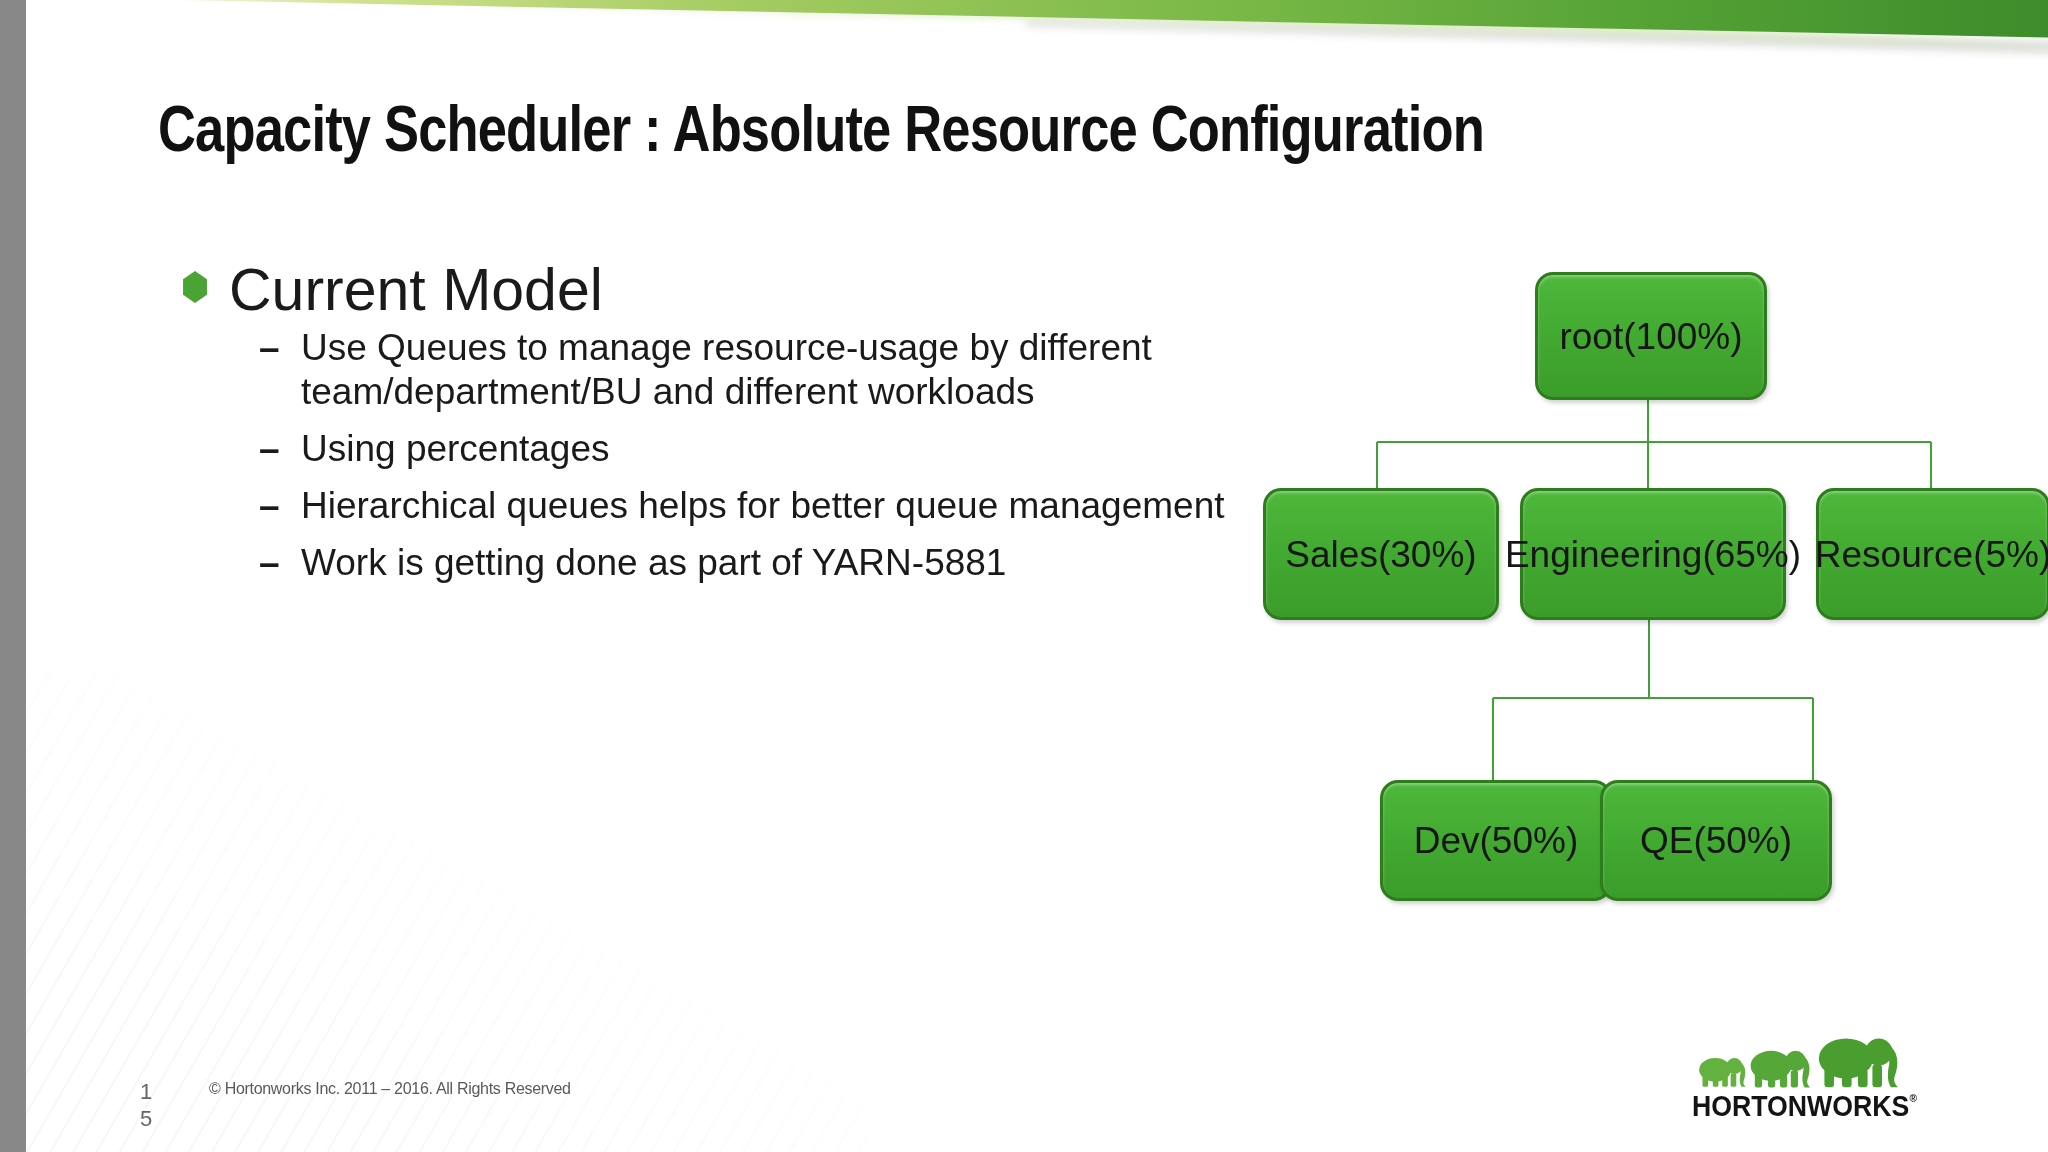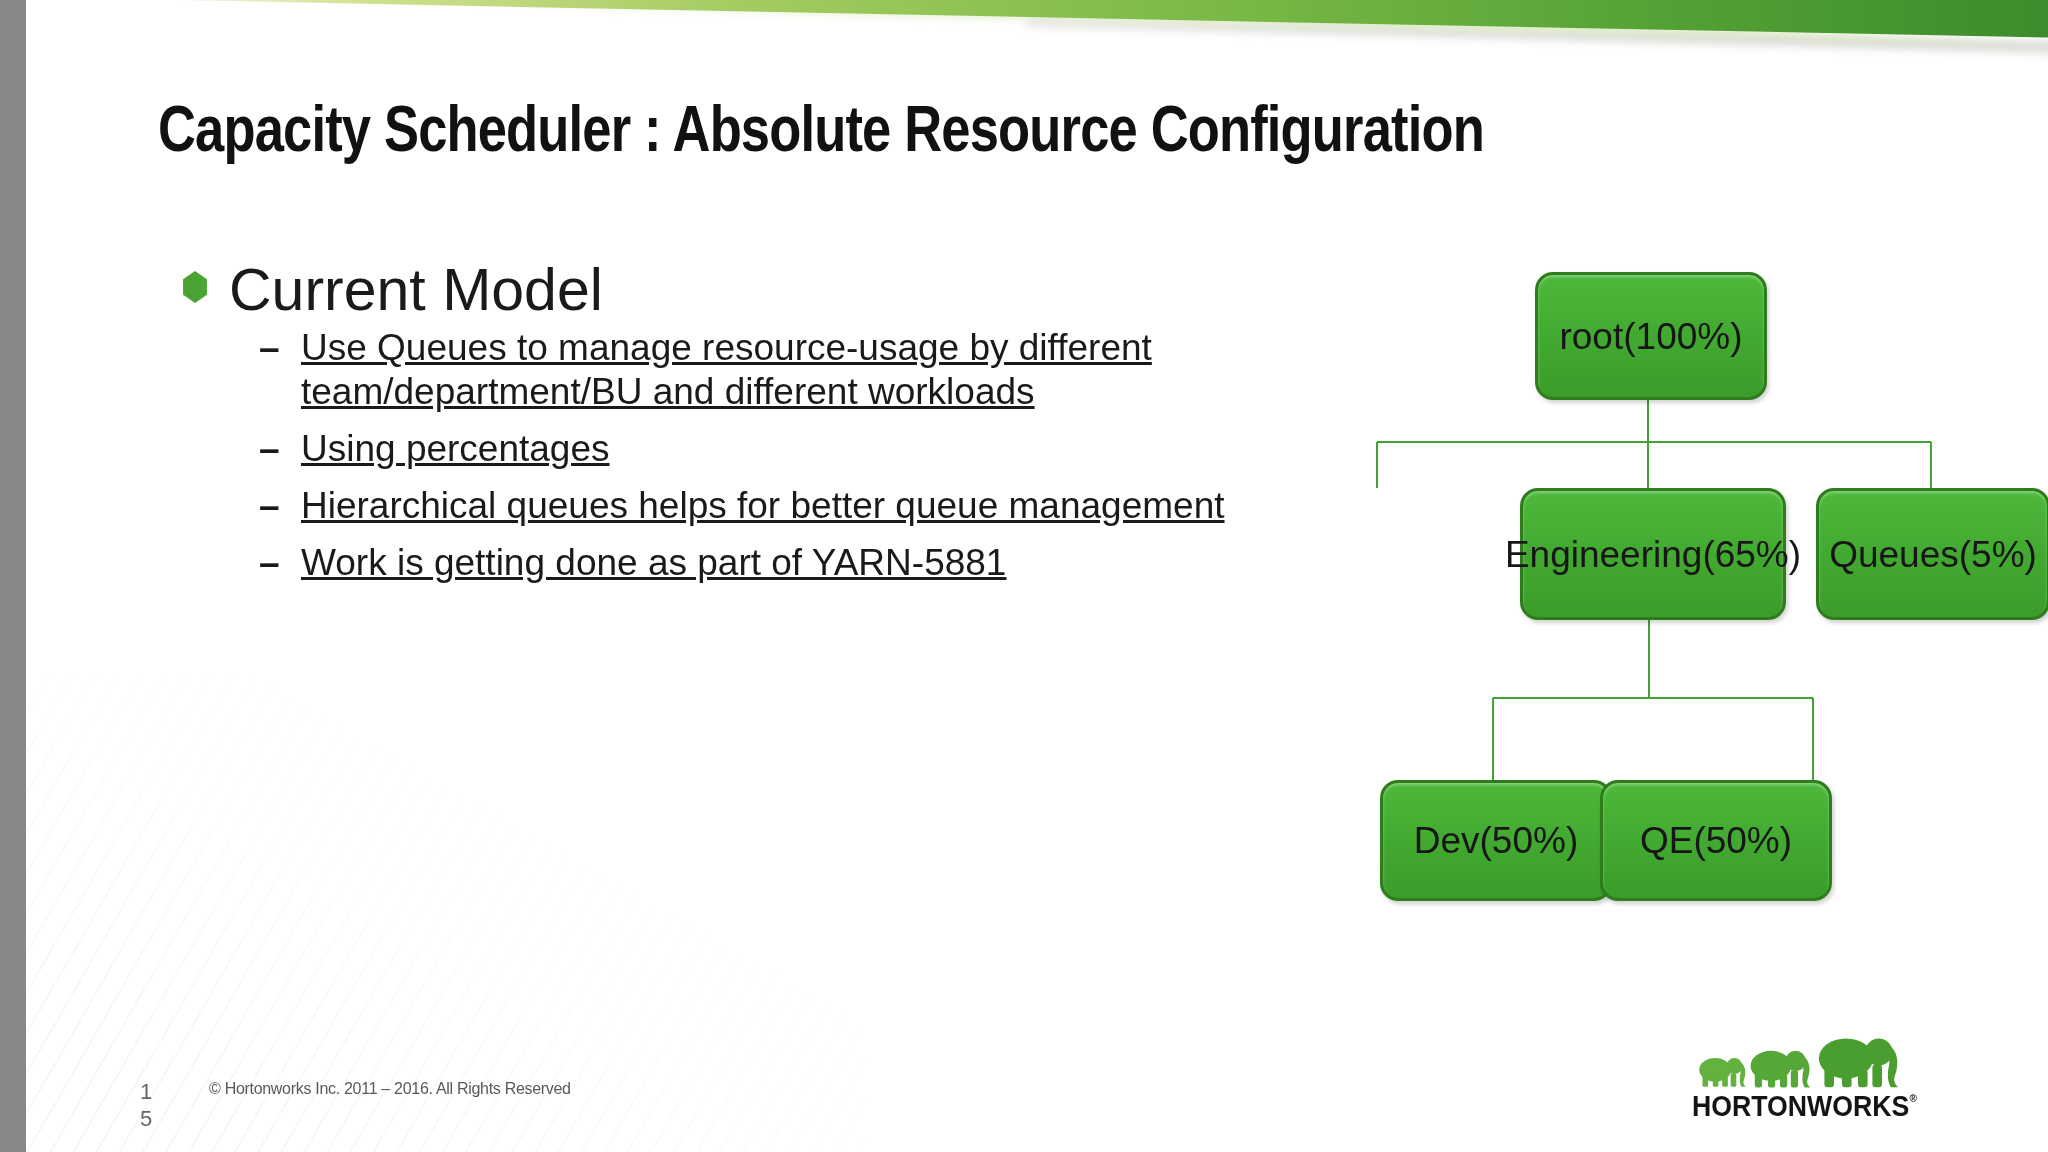--- a/index.html
+++ b/index.html
@@ -25,21 +25,21 @@
   }
   
   .hex-bullet{
     position:absolute;left:156px;top:271px;width:26px;height:32px;background:#4aa433;
     clip-path:polygon(50% 0,96% 26%,96% 74%,50% 100%,4% 74%,4% 26%);
   }
   .section-heading{position:absolute;left:203px;top:256px;font-size:59px;color:#1a1a1a;}
   .bullet-list{position:absolute;left:233px;top:326px;width:990px;}
   .bullet-item{display:flex;align-items:flex-start;margin-bottom:13px;}
   .bullet-dash{flex:0 0 42px;font-size:37px;line-height:44px;font-weight:700;color:#1a1a1a;}
-  .bullet-text{flex:0 1 930px;max-width:930px;font-size:37px;line-height:44px;color:#1a1a1a;text-decoration:underline;}
+  .bullet-text{flex:0 1 930px;max-width:930px;font-size:37px;line-height:44px;color:#1a1a1a;}
   
   #connectors{position:absolute;left:0;top:0;width:2048px;height:1152px;pointer-events:none;}
   .node{
     position:absolute;display:flex;flex-direction:row;align-items:center;justify-content:center;
     background:linear-gradient(180deg,#4eb83b 0%,#43ab31 45%,#3b9c2a 100%);
     border:3px solid #2e7d1c;border-radius:18px;
     box-shadow:inset 0 2px 3px rgba(255,255,255,0.35), 2px 3px 4px rgba(0,0,0,0.18);
     font-size:37px;line-height:51px;color:#161616;text-align:center;
   }
   #node-root{left:1509px;top:272px;width:226px;height:122px;}
@@ -119,26 +119,30 @@
       <line x1="1467" y1="698" x2="1787" y2="698"></line>
       <line x1="1467" y1="698" x2="1467" y2="780"></line>
       <line x1="1787" y1="698" x2="1787" y2="780"></line>
     </g>
   </svg>
 
   <div class="node" id="node-root">
     <span>root</span>
     <span>(100%)</span>
   </div>
+  <div class="node" id="node-sales">
+    <span>Sales</span>
+    <span>(30%)</span>
+  </div>
   <div class="node" id="node-engineering">
     <span>Engineering</span>
     <span>(65%)</span>
   </div>
   <div class="node" id="node-default">
-    <span>Queues</span>
+    <span>Resource</span>
     <span>(5%)</span>
   </div>
   <div class="node" id="node-dev">
     <span>Dev</span>
     <span>(50%)</span>
   </div>
   <div class="node" id="node-qe">
     <span>QE</span>
     <span>(50%)</span>
   </div>

